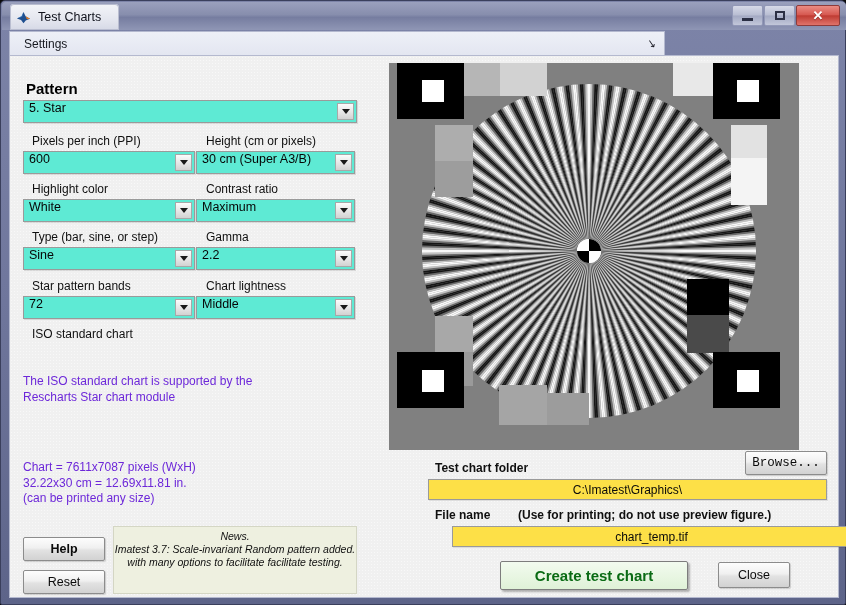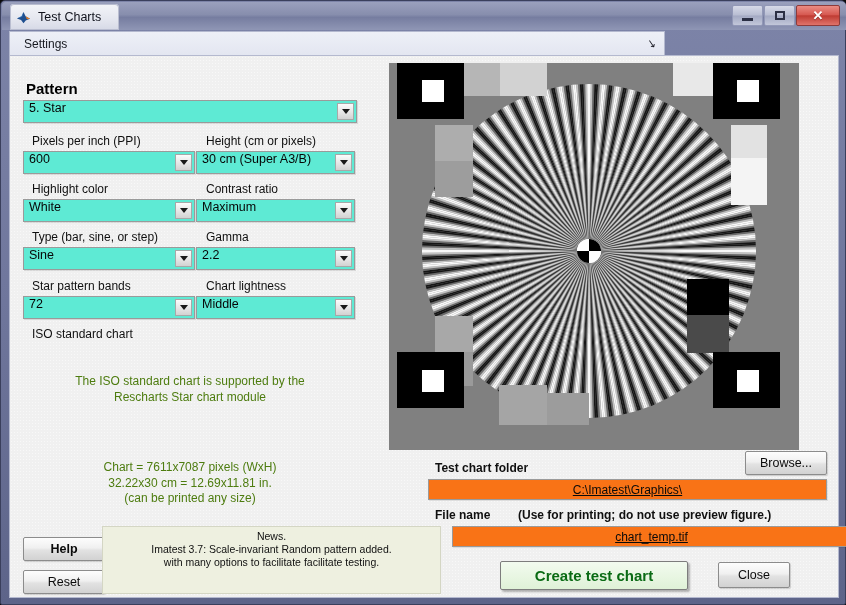--- a/index.html
+++ b/index.html
@@ -79,43 +79,42 @@
   .combo .arrowbox{
     position:absolute;right:2px;top:2px;width:17px;height:17px;
     background:linear-gradient(180deg,#fcfcfc 0%,#e6e6e6 55%,#d2d2d2 100%);
     border:1px solid #a8a8a8;box-sizing:border-box;
     display:flex;align-items:center;justify-content:center;
   }
   .caret{width:0;height:0;border-left:4px solid transparent;border-right:4px solid transparent;border-top:5px solid #1a1a1a;}
 
   .txtfield{
     position:absolute;height:21px;box-sizing:border-box;
-    background:#f97316;border:1px solid #9a9a9a;
+    background:#fde047;border:1px solid #9a9a9a;
     display:flex;align-items:center;justify-content:center;
     font-size:12px;color:#0a0a0a;
     box-shadow:1px 1px 0 rgba(0,0,0,.08);
-    text-decoration:underline;
   }
 
   .btn{
     position:absolute;box-sizing:border-box;
     background:linear-gradient(180deg,#fdfdfd 0%,#f0f0f0 45%,#e2e2e2 55%,#d2d2d2 100%);
     border:1px solid #8c8c8c;border-radius:2px;
     display:flex;align-items:center;justify-content:center;
     font-size:12.5px;color:#0b0b0b;
     box-shadow:1px 1px 1px rgba(0,0,0,.16);
   }
   .btn.green{
     background:linear-gradient(180deg,#f2fbef 0%,#e8f6e2 55%,#dff1d7 100%);
     border:1px solid #7d7d7d;
     color:#0a6b14;font-weight:bold;font-size:15px;
     box-shadow:2px 2px 2px rgba(0,0,0,.28);
   }
 
-  .centertext{position:absolute;text-align:center;font-size:12px;color:#4d7c0f;line-height:15.5px;}
+  .centertext{position:absolute;font-size:12px;color:#6d28d9;line-height:15.5px;}
   .newsbox{
     position:absolute;background:#eef0e0;border:1px solid #d4d6c4;
     text-align:center;font-size:10.5px;color:#101010;line-height:13px;
     padding-top:3px;box-sizing:border-box;
   }
 
   
   .chart-wrap{position:absolute;overflow:hidden;background:#808080;}
   .chart-wrap svg{display:block;}
 </style>
@@ -239,21 +238,21 @@
 
       <div class="centertext" style="left:13px;top:404px;width:334px;">
         <div>Chart = 7611x7087 pixels (WxH)</div>
         <div>32.22x30 cm = 12.69x11.81 in.</div>
         <div>(can be printed any size)</div>
       </div>
 
       <div class="btn" style="left:13px;top:481px;width:82px;height:24px;font-weight:bold;">Help</div>
       <div class="btn" style="left:13px;top:514px;width:82px;height:24px;">Reset</div>
 
-      <div class="newsbox" style="left:92px;top:470px;width:339px;height:68px;">
+      <div class="newsbox" style="left:103px;top:470px;width:244px;height:68px;font-style:italic;">
         <div>News.</div>
         <div>Imatest 3.7: Scale-invariant Random pattern added.</div>
         <div>with many options to facilitate facilitate testing.</div>
       </div>
 
       <div class="chart-wrap" style="left:379px;top:7px;width:410px;height:387px;">
         <svg id="star-svg" width="410" height="387" viewBox="0 0 410 387">
           <defs>
             <clipPath id="starclip">
                 <circle cx="200" cy="188" r="167"></circle>
@@ -874,21 +873,21 @@
 
             <rect x="8" y="289" width="67" height="56" fill="#000000"></rect>
             <rect x="33" y="307" width="22" height="22" fill="#ffffff"></rect>
 
             <rect x="324" y="289" width="67" height="56" fill="#000000"></rect>
             <rect x="348" y="307" width="22" height="22" fill="#ffffff"></rect>
           </g>
         </svg>
       </div>
 
-      <div class="btn" style="left:735px;top:395px;width:82px;height:24px;">Browse...</div>
+      <div class="btn" style="left:735px;top:395px;width:82px;height:24px;font-family:Liberation Mono, monospace;">Browse...</div>
 
       <div class="lbl b" style="left:425px;top:405px;">Test chart folder</div>
       <div class="txtfield" style="left:418px;top:423px;width:399px;">C:\Imatest\Graphics\</div>
 
       <div class="lbl b" style="left:425px;top:452px;">File name</div>
       <div class="lbl b" style="left:508px;top:452px;">(Use for printing; do not use preview figure.)</div>
       <div class="txtfield" style="left:442px;top:470px;width:399px;">chart_temp.tif</div>
 
       <div class="btn green" style="left:490px;top:505px;width:188px;height:29px;">Create test chart</div>
       <div class="btn" style="left:708px;top:506px;width:72px;height:26px;">Close</div>

